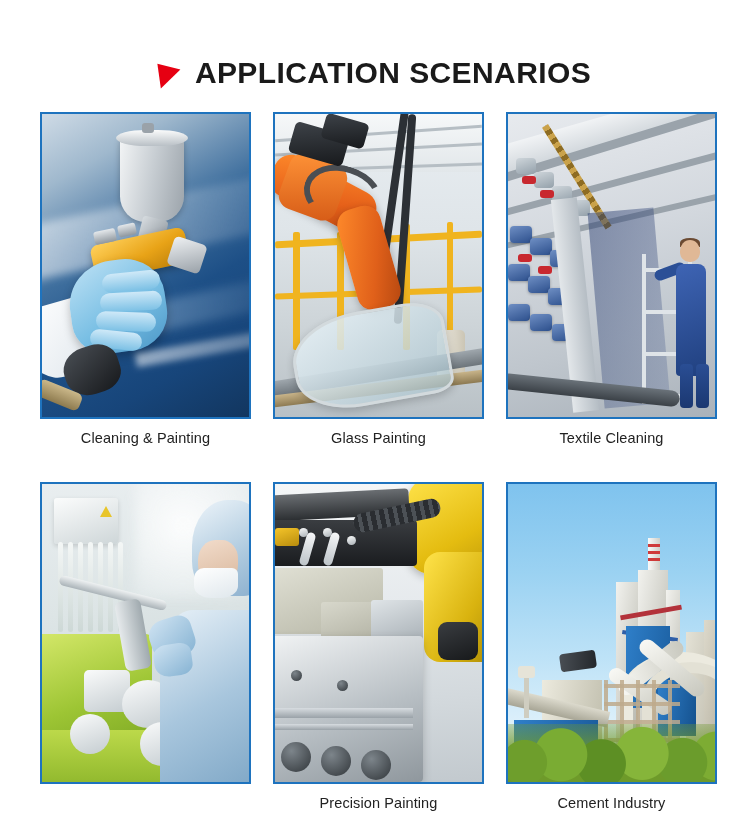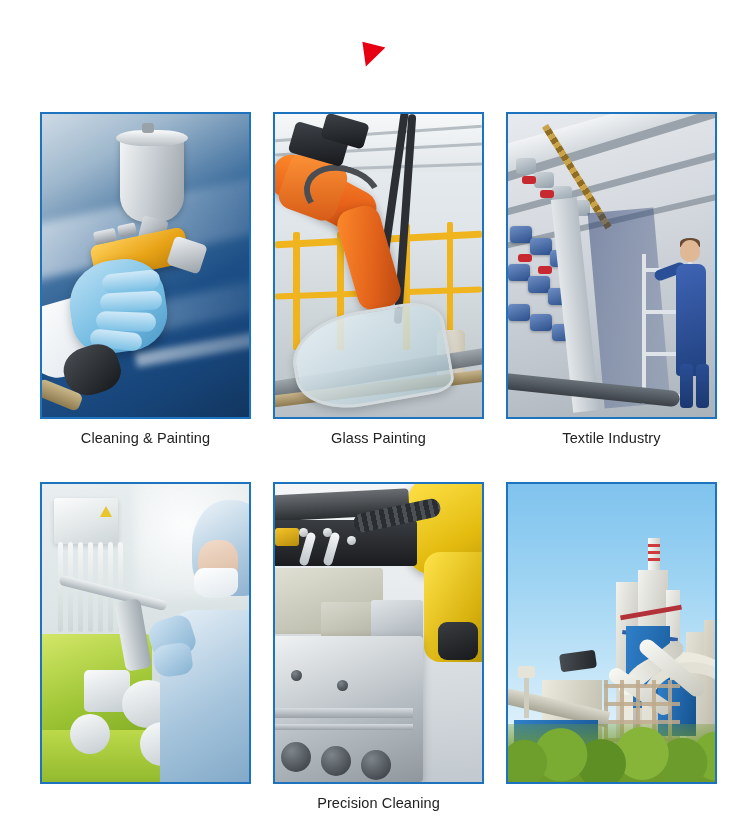--- a/index.html
+++ b/index.html
@@ -325,20 +325,21 @@
   .s6 .redstruct{position:absolute;left:112px;top:126px;width:62px;height:5px;
     background:#b3323a;transform:rotate(-10deg);}
   .s6 .redstruct2{position:absolute;left:114px;top:150px;width:56px;height:4px;
     background:#2f5fa8;transform:rotate(8deg);}
 </style>
 </head>
 <body>
 
 <div class="header">
   <span class="tri-icon"></span>
+  <h1 class="header-title">APPLICATION SCENARIOS</h1>
 </div>
 
 <div class="grid">
 
   <div class="cell">
     <div class="photo">
       <div class="scene s1">
         <span class="sheen"></span>
           <span class="sheen2"></span>
         <span class="spray"></span>
@@ -427,21 +428,21 @@
         <span class="lrung" style="top:280px;"></span>
         <span class="person-arm"></span>
         <span class="person-body"></span>
         <span class="person-hair"></span>
           <span class="person-head"></span>
         <span class="person-leg"></span>
           <span class="person-leg2"></span>
         <span class="roller"></span>
       </div>
     </div>
-    <div class="caption">Textile Industry</div>
+    <div class="caption">Textile Cleaning</div>
   </div>
 </div>
 
 <div class="grid row2" style="top:447px;">
 
   <div class="cell">
     <div class="photo">
       <div class="scene s4">
         <span class="blur"></span>
         <span class="green"></span>
@@ -489,21 +490,21 @@
         <span class="engine"></span>
         <span class="ehole" style="left:6px;top:258px;width:30px;height:30px;"></span>
         <span class="ehole" style="left:46px;top:262px;width:30px;height:30px;"></span>
         <span class="ehole" style="left:86px;top:266px;width:30px;height:30px;"></span>
         <span class="ehole" style="left:16px;top:186px;width:11px;height:11px;"></span>
         <span class="ehole" style="left:62px;top:196px;width:11px;height:11px;"></span>
         <span class="ecut" style="left:-12px;top:224px;width:150px;height:10px;"></span>
         <span class="ecut" style="left:-12px;top:240px;width:150px;height:6px;"></span>
       </div>
     </div>
-    <div class="caption">Precision Cleaning</div>
+    <div class="caption">Precision Painting</div>
   </div>
 
   <div class="cell">
     <div class="photo">
       <div class="scene s6">
         <span class="stack"></span>
         <span class="band" style="top:60px;"></span>
         <span class="band" style="top:67px;"></span>
         <span class="band" style="top:74px;"></span>
         <span class="tower t1"></span>
@@ -523,14 +524,15 @@
         <span class="frame"></span>
         <span class="bldg"></span>
         <span class="belt"></span>
         <span class="bluewall"></span>
         <span class="pole"></span>
           <span class="poletop"></span>
         <span class="crane"></span>
         <span class="trees"></span>
       </div>
     </div>
+    <div class="caption">Cement Industry</div>
   </div>
 </div>
 
 </body></html>

